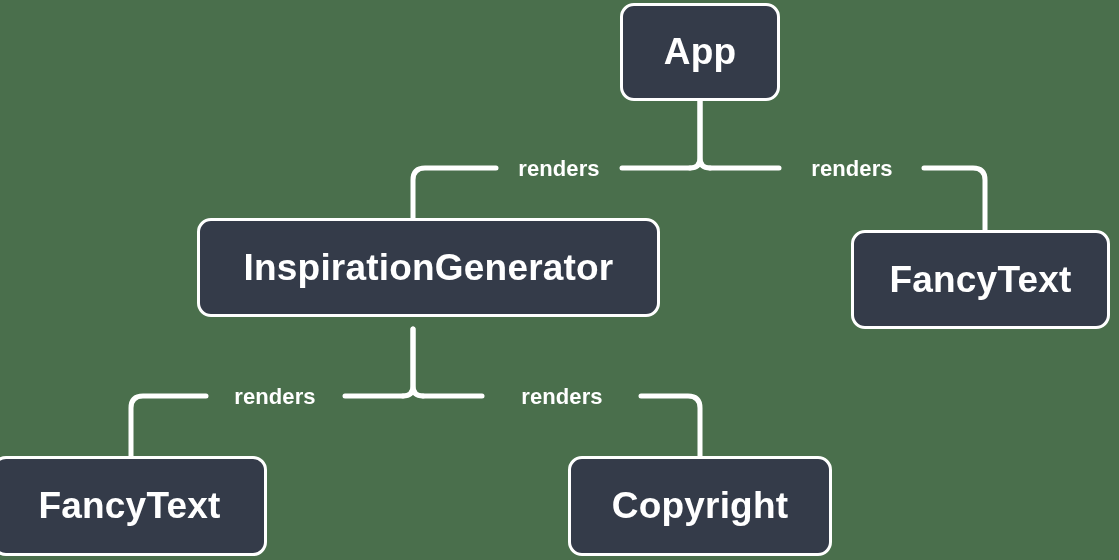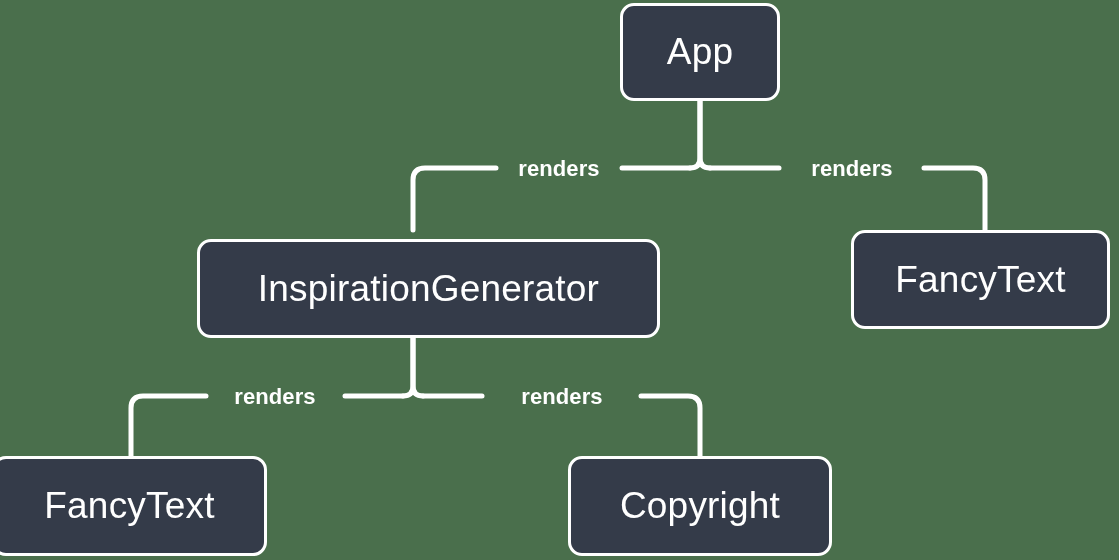--- a/index.html
+++ b/index.html
@@ -30,21 +30,21 @@
     position: absolute;
     box-sizing: border-box;
     background: #343b49;
     border: 3px solid #ffffff;
     border-radius: 14px;
     color: #ffffff;
     display: flex;
     align-items: center;
     justify-content: center;
     font-size: 37px;
-    font-weight: 400;
+    font-weight: 700;
     letter-spacing: 0.2px;
     white-space: nowrap;
   }
   .edge-label {
     position: absolute;
     color: #ffffff;
     font-size: 22px;
     font-weight: 700;
     letter-spacing: 0.1px;
     white-space: nowrap;
@@ -74,21 +74,21 @@
     <path d="M206,396 L143,396 Q131,396 131,408 L131,456"></path>
 
     <path d="M423,396 L482,396"></path>
     <path d="M641,396 L688,396 Q700,396 700,408 L700,456"></path>
   </svg>
 
   <div class="node" style="left:620px; top:3px; width:160px; height:98px;">
     <span>App</span>
   </div>
 
-  <div class="node" style="left:197px; top:239px; width:463px; height:99px;">
+  <div class="node" style="left:197px; top:218px; width:463px; height:99px;">
     <span>InspirationGenerator</span>
   </div>
 
   <div class="node" style="left:851px; top:230px; width:259px; height:99px;">
     <span>FancyText</span>
   </div>
 
   <div class="node" style="left:-8px; top:456px; width:275px; height:100px;">
     <span>FancyText</span>
   </div>

